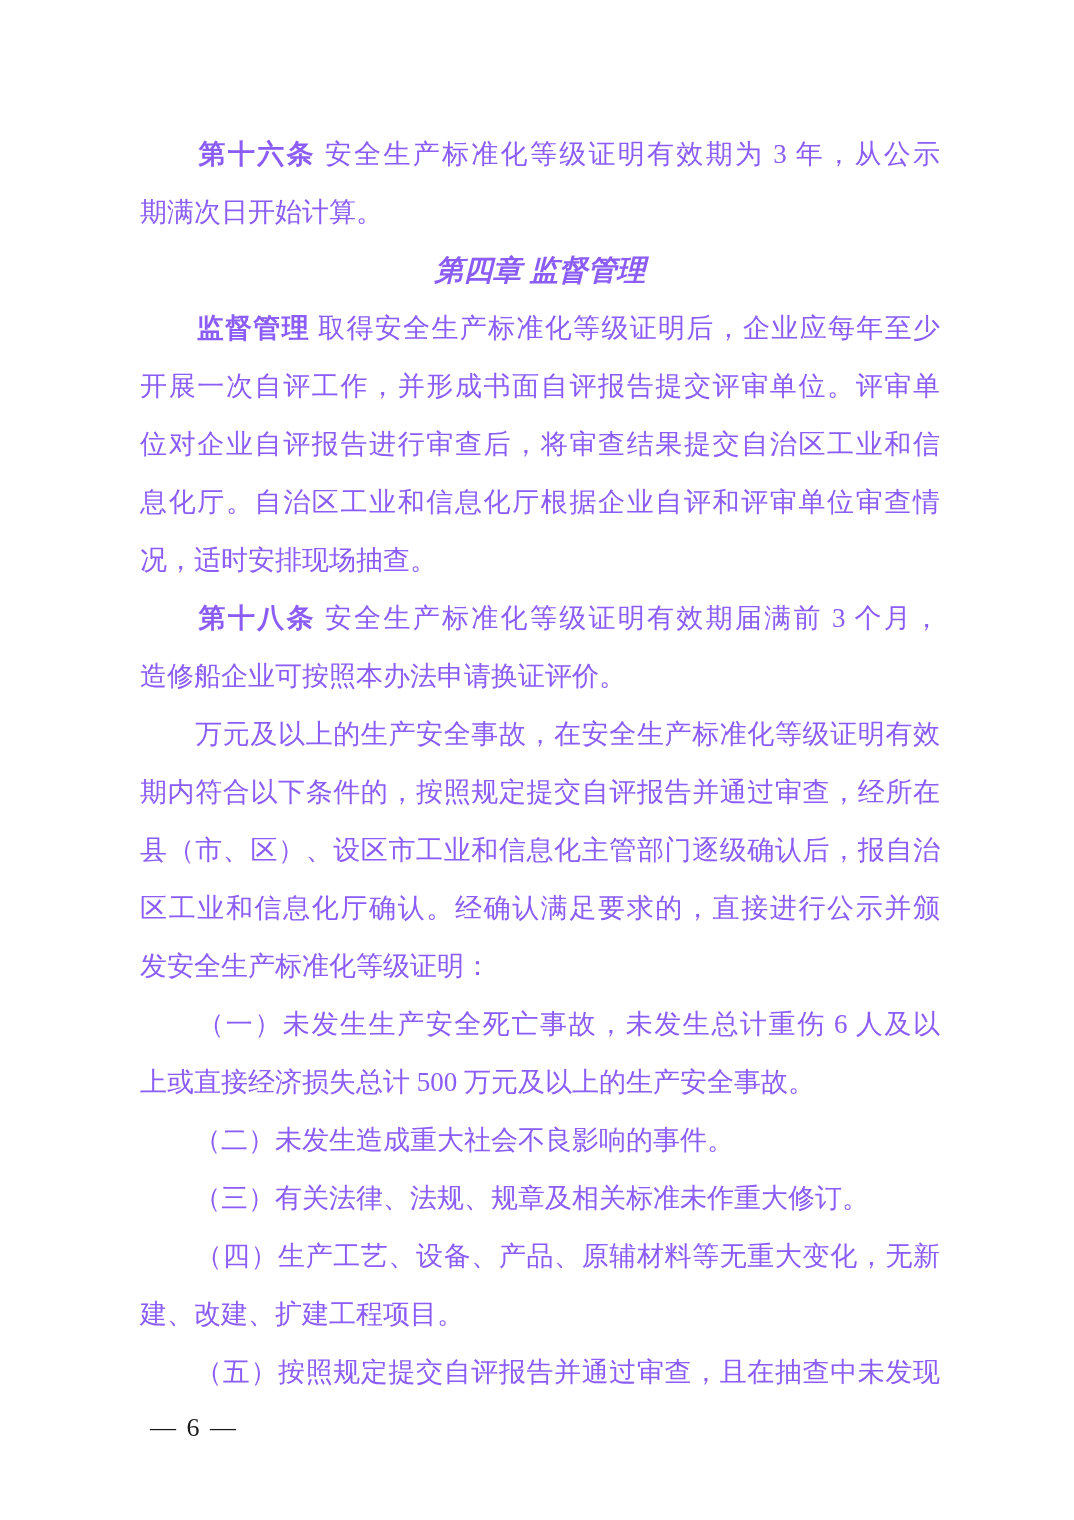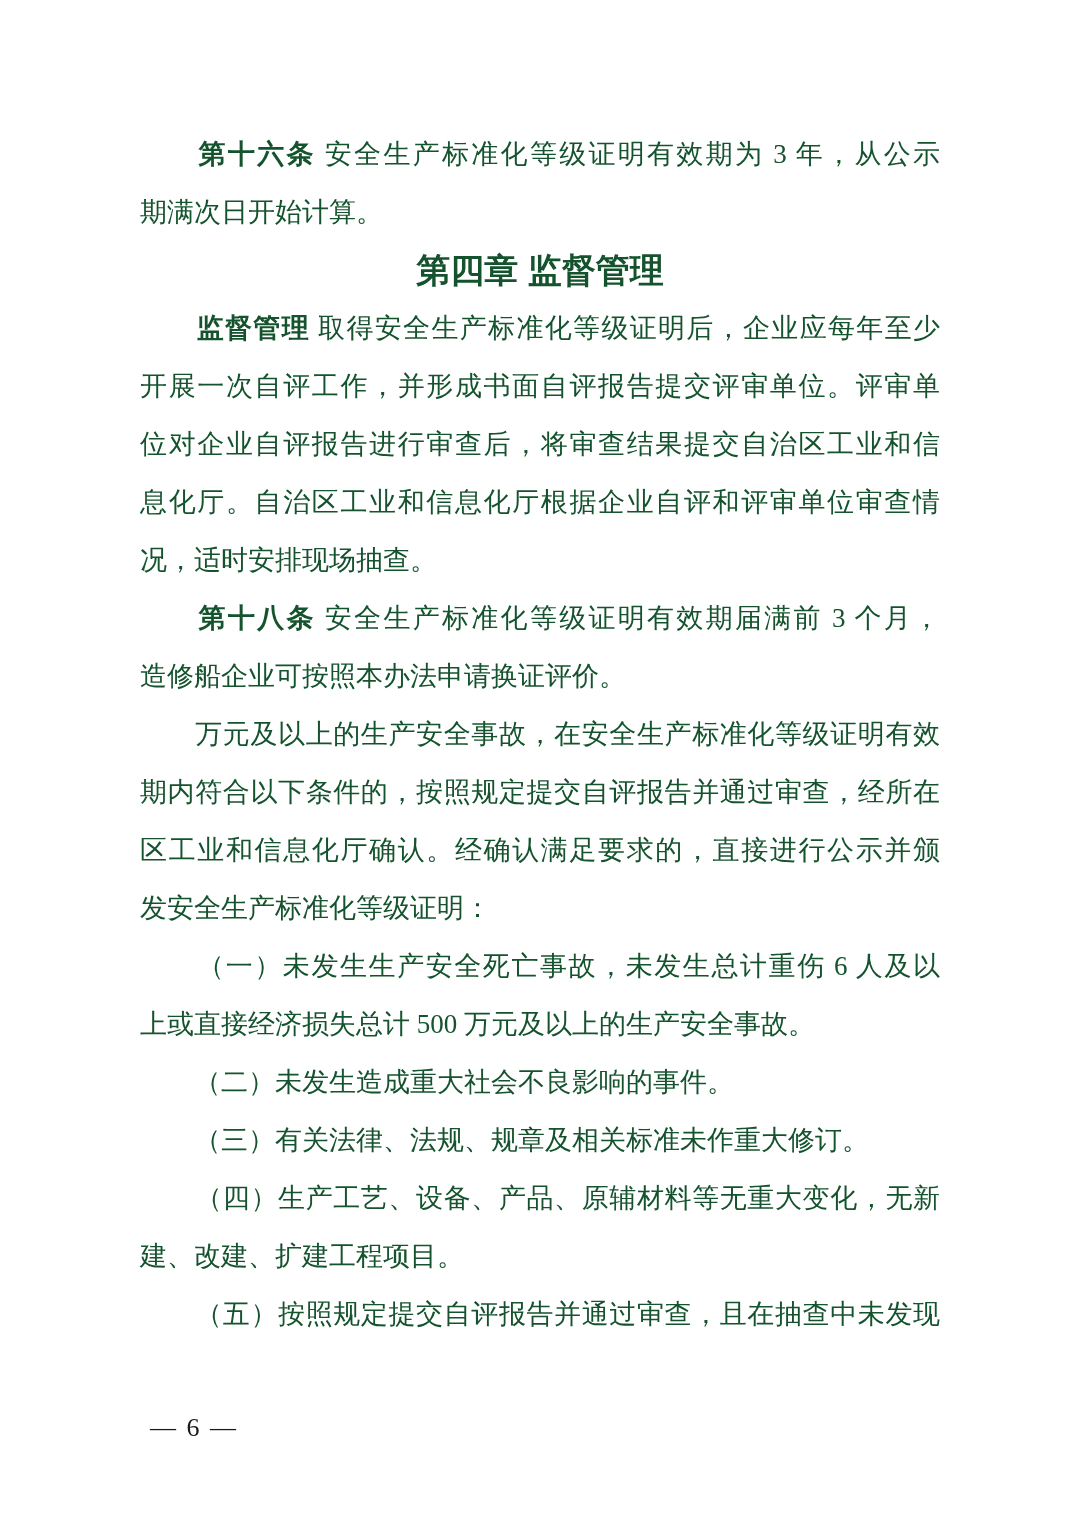--- a/index.html
+++ b/index.html
@@ -19,40 +19,41 @@
     left: 140px;
     top: 125px;
     width: 800px;
   }
   .para, .heading { margin: 0; padding: 0; }
   .line {
     height: 58px;
     line-height: 58px;
     font-size: 27px;
     font-family: "Liberation Serif", serif;
-    color: #14532d;
+    color: #8b5cf6;
     white-space: nowrap;
     text-align: left;
   }
   .line.j {
     text-align: justify;
     text-align-last: justify;
     white-space: normal;
   }
   .art {
     font-weight: 700;
     font-family: "Liberation Sans", sans-serif;
   }
   .heading .line {
     text-align: right;
     text-align-last: center;
     font-weight: 700;
-    font-size: 34px;
+    font-size: 29px;
     font-family: "Liberation Sans", sans-serif;
     white-space: nowrap;
+    font-style: italic;
   }
   .page-number {
     position: absolute;
     left: 150px;
     top: 1411px;
     height: 34px;
     line-height: 34px;
     font-size: 26px;
     font-family: "Liberation Serif", serif;
     color: #1a1a1a;
@@ -77,20 +78,21 @@
       <div class="line j"><span class="txt">息化厅。自治区工业和信息化厅根据企业自评和评审单位审查情</span></div>
       <div class="line"><span class="txt">况，适时安排现场抽查。</span></div>
     </div>
     <div class="para">
       <div class="line j"><span class="txt">　　</span><span class="art">第十八条</span><span class="txt"> 安全生产标准化等级证明有效期届满前 3 个月，</span></div>
       <div class="line"><span class="txt">造修船企业可按照本办法申请换证评价。</span></div>
     </div>
     <div class="para">
       <div class="line j"><span class="txt">　　万元及以上的生产安全事故，在安全生产标准化等级证明有效</span></div>
       <div class="line j"><span class="txt">期内符合以下条件的，按照规定提交自评报告并通过审查，经所在</span></div>
+      <div class="line j"><span class="txt">县（市、区）、设区市工业和信息化主管部门逐级确认后，报自治</span></div>
       <div class="line j"><span class="txt">区工业和信息化厅确认。经确认满足要求的，直接进行公示并颁</span></div>
       <div class="line"><span class="txt">发安全生产标准化等级证明：</span></div>
     </div>
     <div class="para">
       <div class="line j"><span class="txt">　　（一）未发生生产安全死亡事故，未发生总计重伤 6 人及以</span></div>
       <div class="line"><span class="txt">上或直接经济损失总计 500 万元及以上的生产安全事故。</span></div>
     </div>
     <div class="para">
       <div class="line"><span class="txt">　　（二）未发生造成重大社会不良影响的事件。</span></div>
     </div>

